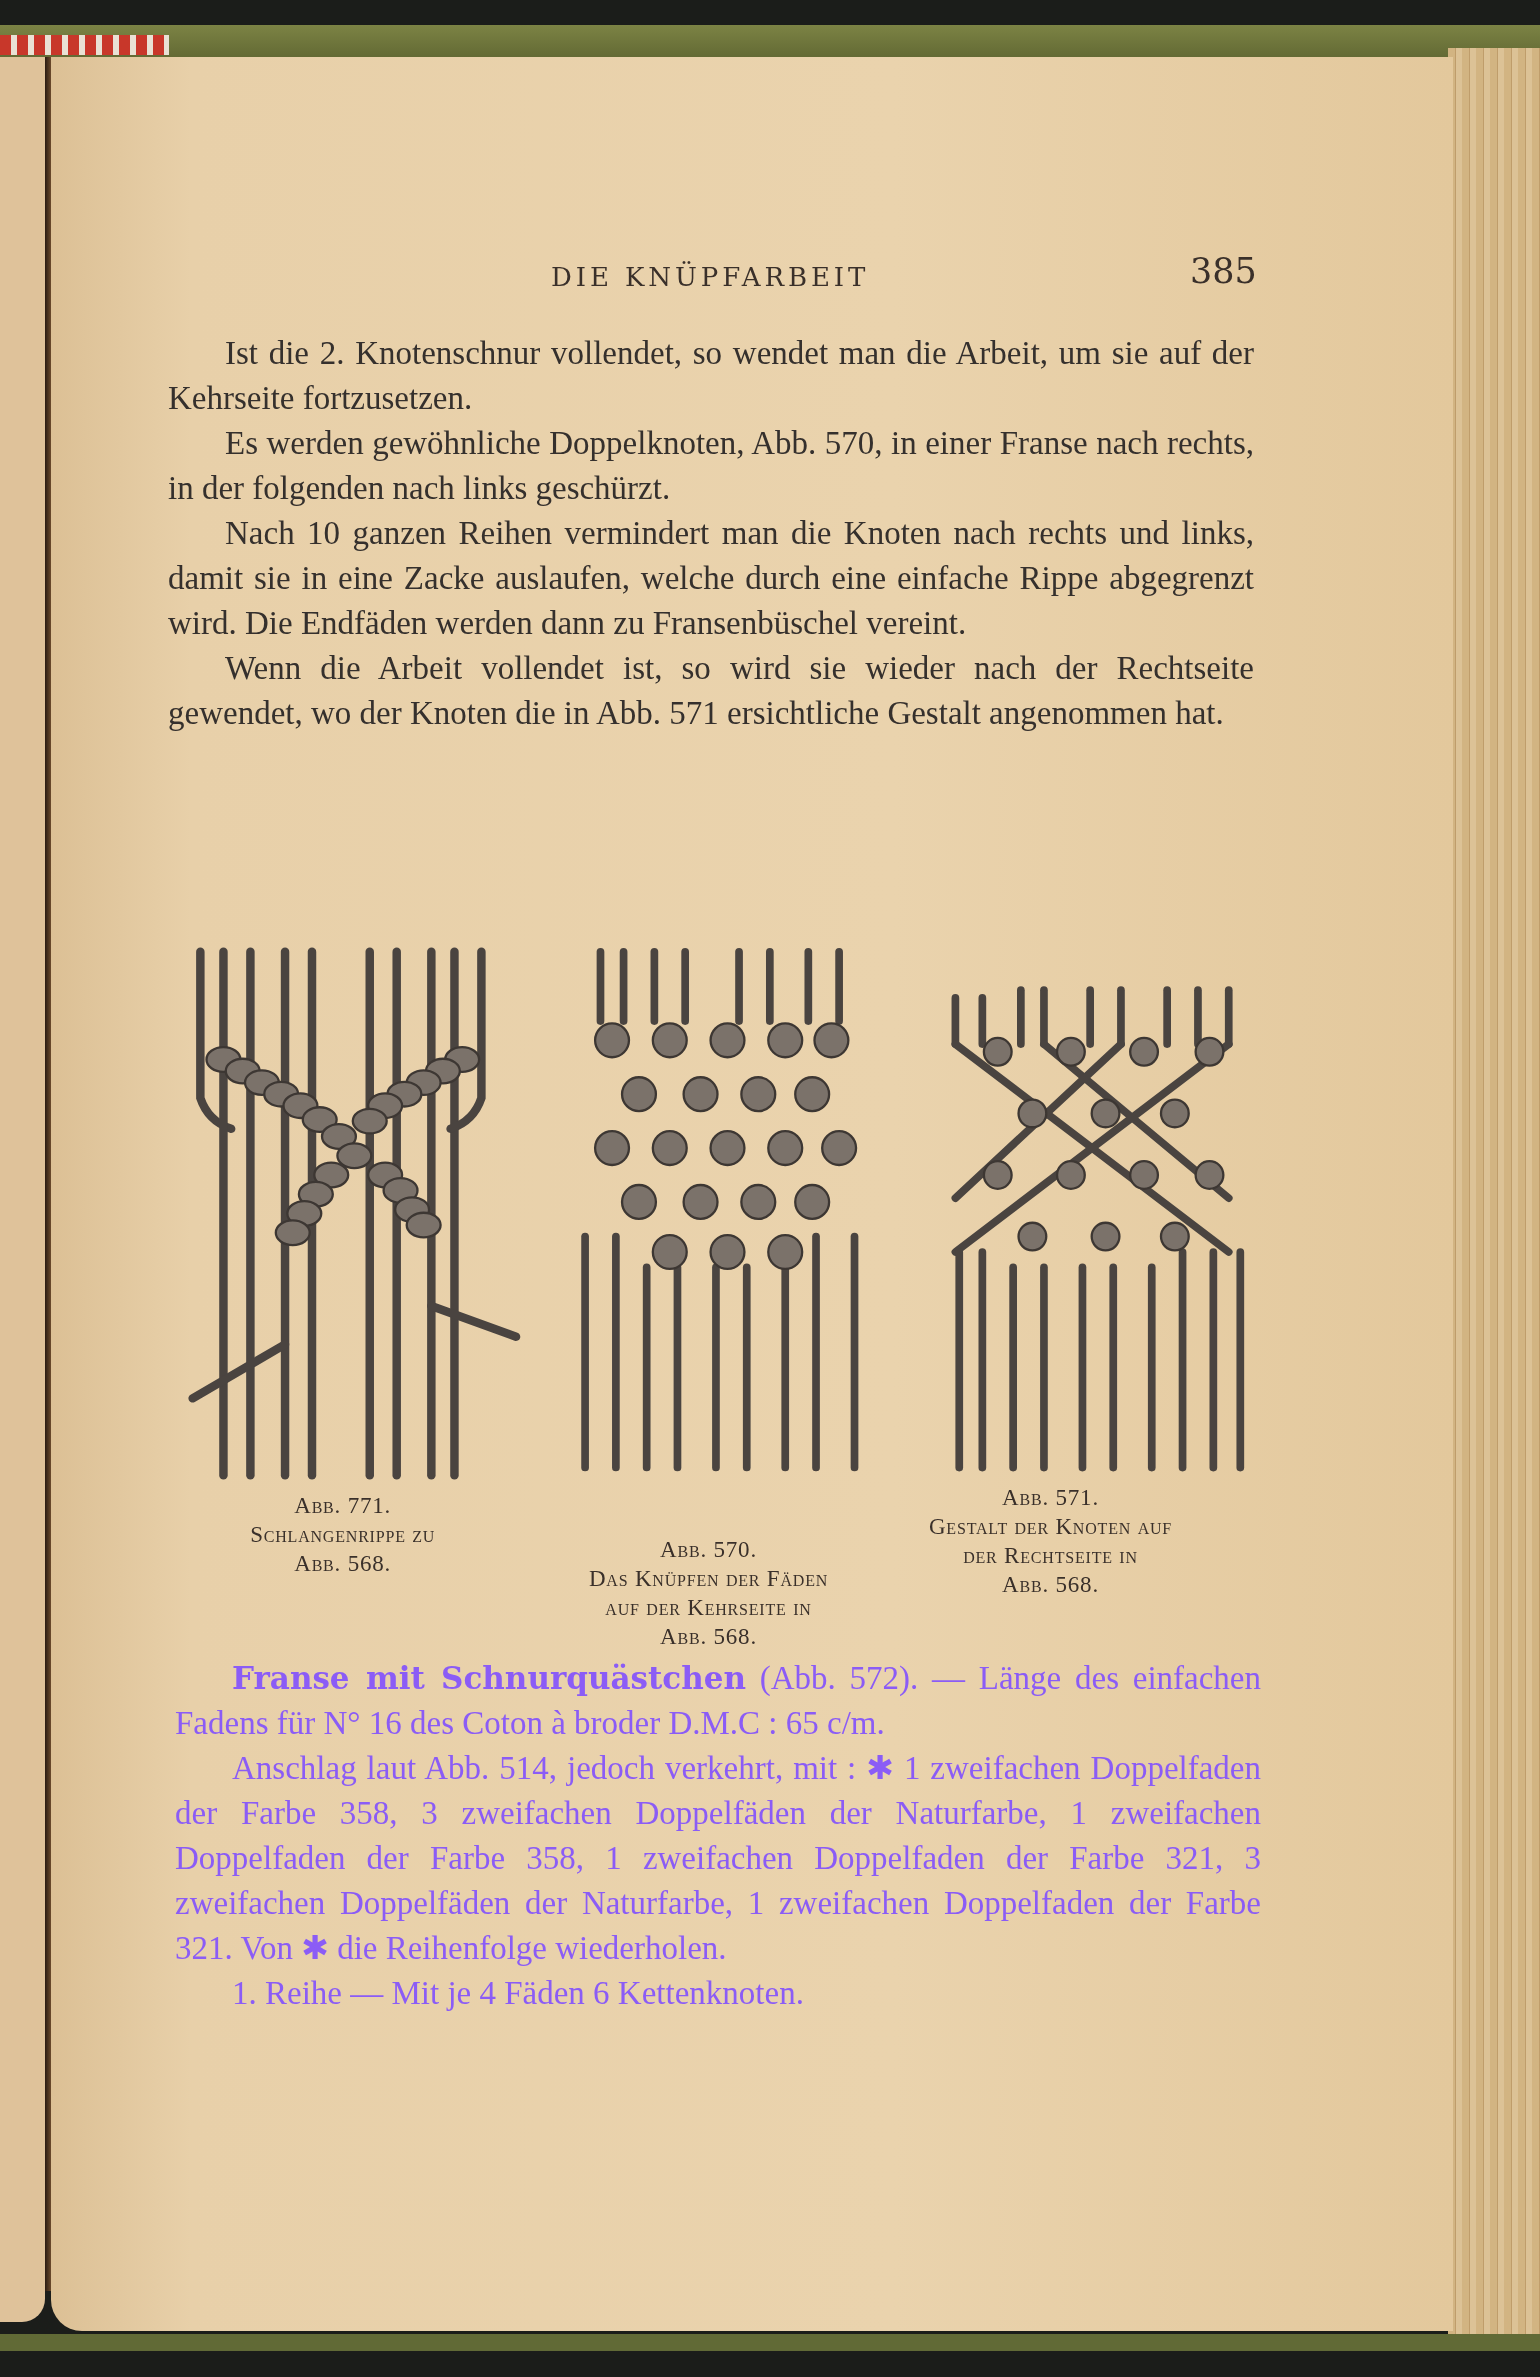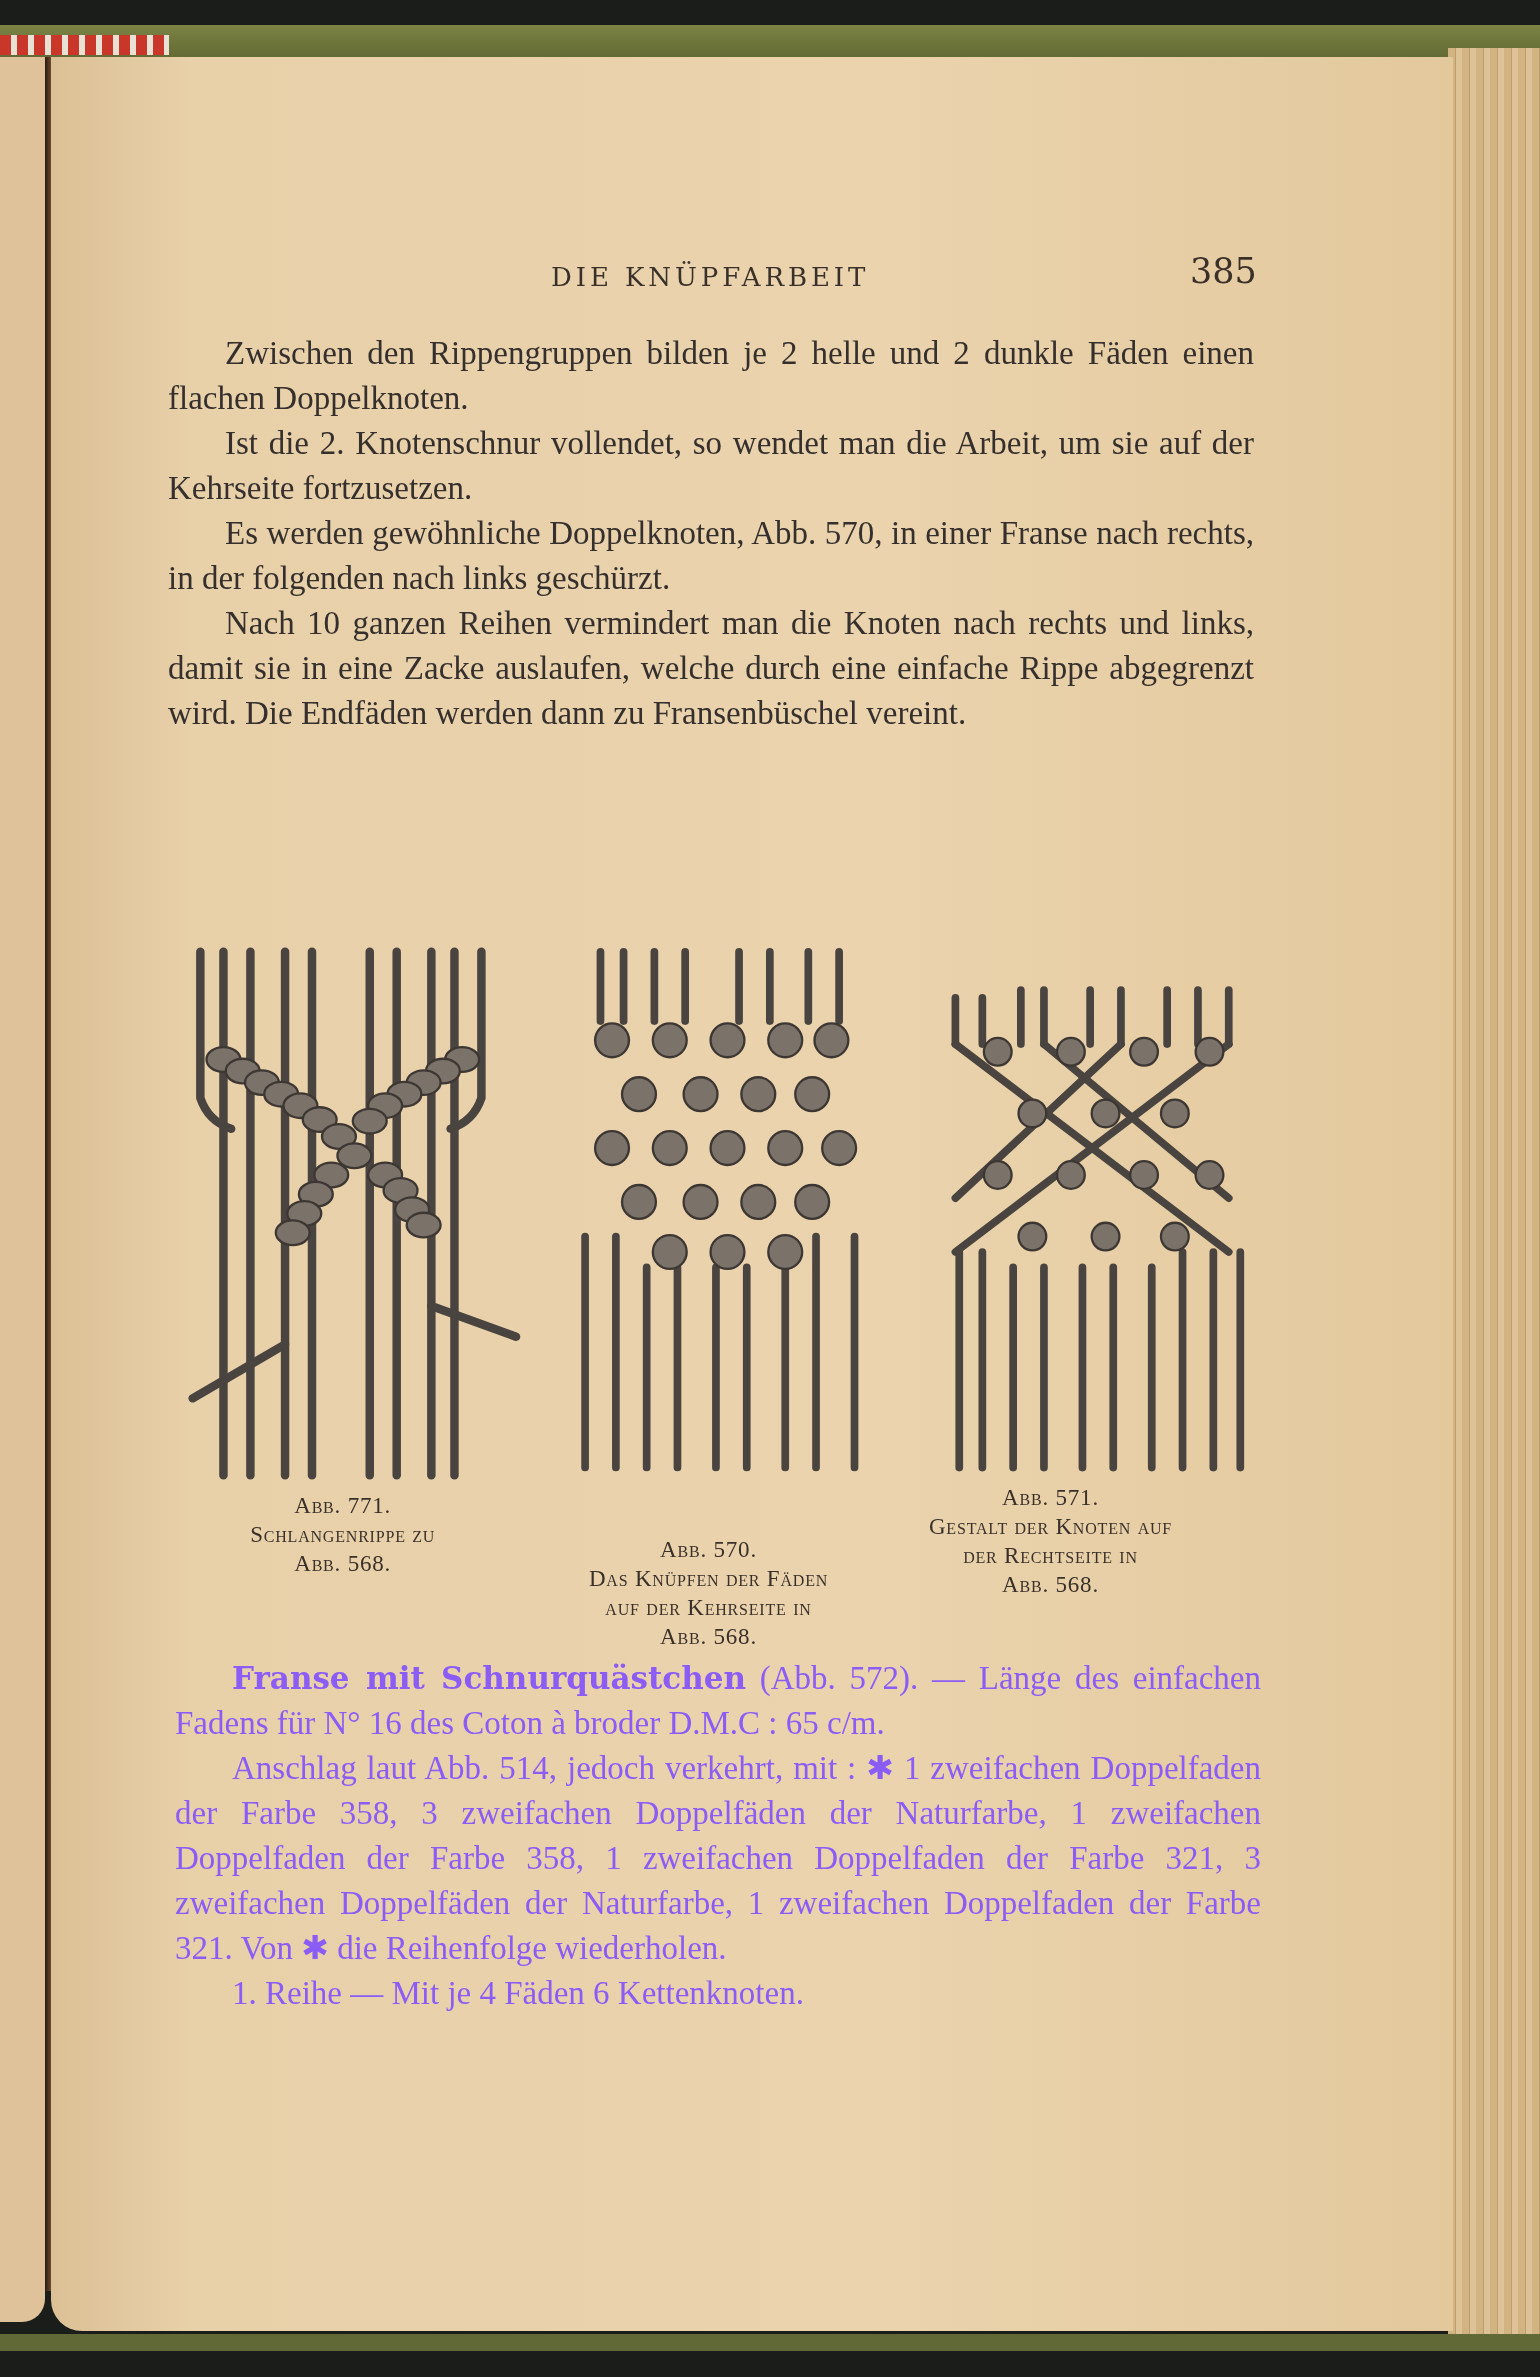--- a/index.html
+++ b/index.html
@@ -85,24 +85,24 @@
 <div class="binding-bottom"></div>
 
 <div class="page"></div>
 
 <div class="running-head">
   <span class="rh-title">DIE KNÜPFARBEIT</span>
   <span class="rh-num">385</span>
 </div>
 
 <div class="text-block">
-  <p>Zwischen den Rippengruppen bilden je 2 helle und 2 dunkle Fäden einen flachen Doppelknoten.</p>
   <p>Ist die 2. Knotenschnur vollendet, so wendet man die Arbeit, um sie auf der Kehrseite fortzusetzen.</p>
   <p>Es werden gewöhnliche Doppelknoten, Abb. 570, in einer Franse nach rechts, in der folgenden nach links geschürzt.</p>
   <p>Nach 10 ganzen Reihen vermindert man die Knoten nach rechts und links, damit sie in eine Zacke auslaufen, welche durch eine einfache Rippe abgegrenzt wird. Die Endfäden werden dann zu Fransenbüschel vereint.</p>
+  <p>Wenn die Arbeit vollendet ist, so wird sie wieder nach der Rechtseite gewendet, wo der Knoten die in Abb. 571 ersichtliche Gestalt angenommen hat.</p>
 </div>
 
 <div class="figures">
 
   <div class="fig" style="left:0;">
     <svg width="347" height="539" viewBox="0 0 450 700">
       <g stroke="#4a4440" stroke-width="11" fill="none" stroke-linecap="round">
         <path d="M30 10 V200 Q40 230 70 240"></path>
         <path d="M60 10 V690"></path>
         <path d="M95 10 V690"></path>

